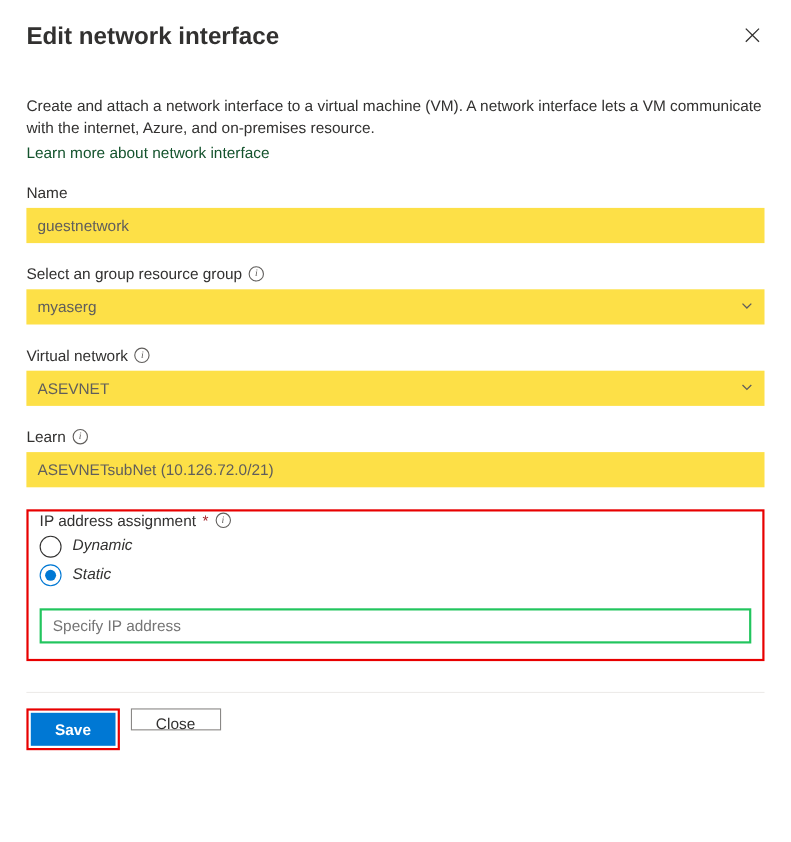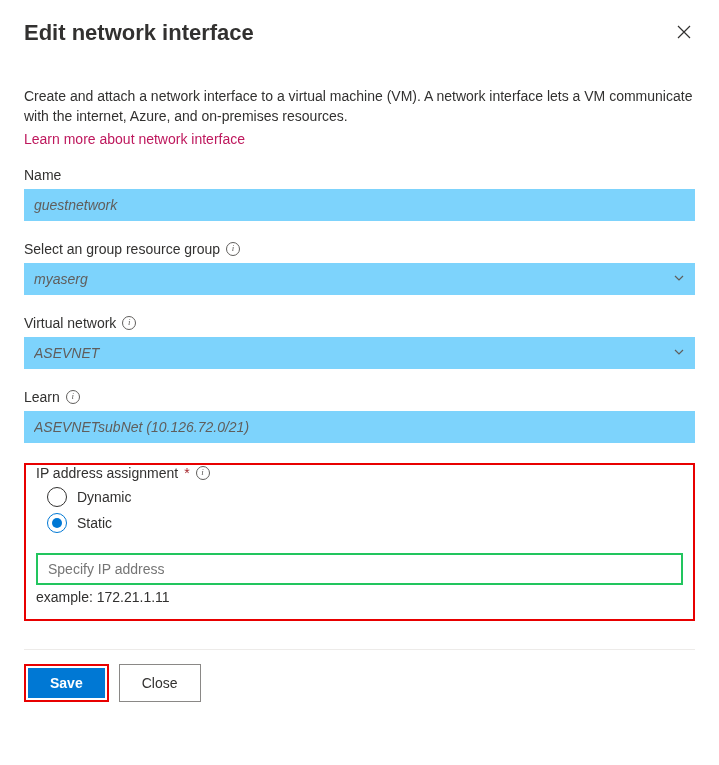--- a/index.html
+++ b/index.html
@@ -31,21 +31,21 @@
     cursor: pointer;
     padding: 4px;
     line-height: 1;
   }
   .desc {
     line-height: 1.45;
     margin-bottom: 4px;
     color: #323130;
   }
   .link {
-    color: #be185d;
+    color: #14532d;
     cursor: pointer;
   }
   .field-label {
     margin-top: 20px;
     margin-bottom: 6px;
     color: #323130;
     display: flex;
     align-items: center;
     gap: 6px;
     text-align: right;
@@ -62,51 +62,51 @@
     border-radius: 50%;
     border: 1px solid #605e5c;
     font-size: 9px;
     color: #605e5c;
     font-style: italic;
     font-family: Georgia, serif;
     line-height: 1;
   }
   .input-disabled {
     width: 100%;
-    background: #7dd3fc;
+    background: #fde047;
     border: none;
     color: #605e5c;
     padding: 7px 10px;
     font-size: 14px;
     height: 32px;
-    font-style: italic;
   }
   .select-wrap {
     position: relative;
     width: 100%;
   }
   .chevron {
     position: absolute;
     right: 10px;
     top: 50%;
     transform: translateY(-50%);
     color: #605e5c;
     pointer-events: none;
   }
   .highlight-box {
     border: 2px solid #e80000;
     padding: 0 10px 14px 10px;
     margin-top: 20px;
   }
   .radio-row {
     display: flex;
-    align-items: center;
+    align-items: flex-start;
     gap: 10px;
-    margin: 6px 11px;
-    cursor: pointer;
+    margin: 6px 0;
+    cursor: pointer;
+    font-style: italic;
   }
   .radio {
     width: 20px;
     height: 20px;
     border-radius: 50%;
     border: 1px solid #323130;
     display: inline-flex;
     align-items: center;
     justify-content: center;
   }
@@ -158,38 +158,38 @@
     height: 30px;
     text-align: right;
   }
   .btn-secondary {
     background: #fff;
     color: #323130;
     border: 1px solid #8a8886;
     padding: 5px 22px;
     font-size: 14px;
     cursor: pointer;
-    height: 38px;
+    height: 20px;
   }
 </style>
 </head>
 <body>
 
 
 
 <div class="header">
   <div class="title">Edit network interface</div>
   <div class="close-x">
     <svg width="14" height="14" viewBox="0 0 14 14">
         <path d="M1 1 L13 13 M13 1 L1 13" stroke="#323130" stroke-width="1.2" fill="none"></path>
       </svg>
   </div>
 </div>
 
-<div class="desc">Create and attach a network interface to a virtual machine (VM). A network interface lets a VM communicate with the internet, Azure, and on-premises resources.</div>
+<div class="desc">Create and attach a network interface to a virtual machine (VM). A network interface lets a VM communicate with the internet, Azure, and on-premises resource.</div>
 <div class="link">Learn more about network interface</div>
 
 <div class="field-label">
   <span>Name</span>
 </div>
 <input class="input-disabled" disabled="" value="guestnetwork" style="">
 
 <div class="field-label">
   <span>Select an group resource group</span>
   <span class="info-icon">i</span>
@@ -232,21 +232,20 @@
     <span class="radio"></span>
     <span>Dynamic</span>
   </div>
   <div class="radio-row">
     <span class="radio selected">
         <span class="radio-inner"></span>
       </span>
     <span>Static</span>
   </div>
   <input class="text-input" placeholder="Specify IP address" style="">
-  <div class="example">example: 172.21.1.11</div>
 </div>
 
 <hr class="divider">
 
 <div class="footer">
   <span class="save-wrap">
     <button class="btn-primary">Save</button>
   </span>
   <button class="btn-secondary">Close</button>
 </div>

